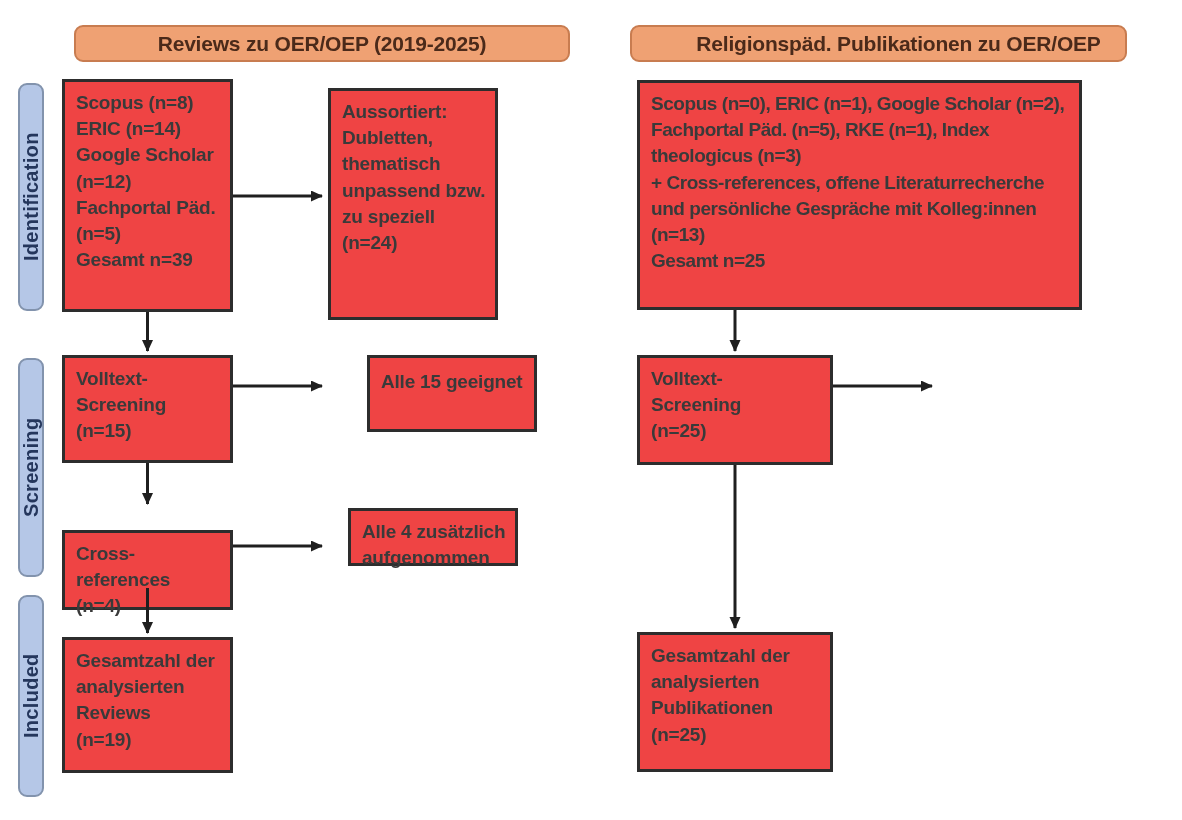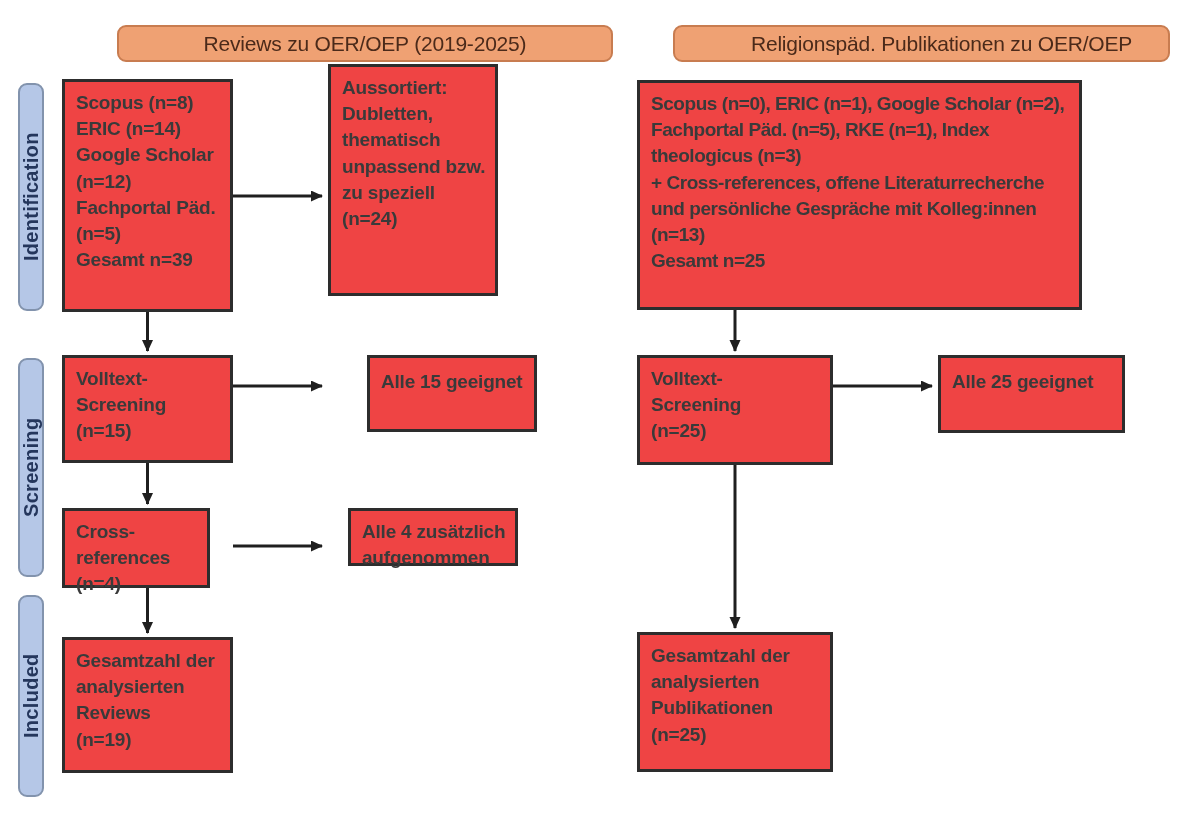--- a/index.html
+++ b/index.html
@@ -3,24 +3,23 @@
 <meta charset="utf-8">
 <style>
   html,body{margin:0;padding:0;background:#ffffff;}
   #canvas{
     position:relative;width:1182px;height:820px;background:#ffffff;
     font-family:"Liberation Sans", sans-serif;overflow:hidden;
   }
   .banner{
     position:absolute;height:37px;box-sizing:border-box;
     background:#efa173;border:2px solid #c87c50;border-radius:9px;
-    color:#4b2a1a;font-weight:normal;font-size:21px;
+    color:#4b2a1a;font-weight:bold;font-size:21px;
     display:flex;align-items:center;justify-content:center;
     letter-spacing:-0.2px;
-    margin-left:43px;
   }
   .stage{
     position:absolute;width:26px;box-sizing:border-box;
     background:#b5c7e7;border:2px solid #8293ad;border-radius:9px;
     color:#24365c;font-weight:bold;font-size:20px;
     writing-mode:vertical-rl;transform:rotate(180deg);
     display:flex;align-items:center;justify-content:center;
     letter-spacing:0.3px;
   }
   .box{
@@ -45,50 +44,49 @@
   <div class="stage" style="left:18px;top:358px;height:219px;">Screening</div>
   <div class="stage" style="left:18px;top:595px;height:202px;">Included</div>
 
   <div class="box" style="left:62px;top:79px;width:171px;height:233px;">Scopus (n=8)
 ERIC (n=14)
 Google Scholar
 (n=12)
 Fachportal Päd.
 (n=5)
 Gesamt n=39</div>
-  <div class="box" style="left:328px;top:64px;width:170px;height:232px;">Aussortiert:
+  <div class="box" style="left:328px;top:88px;width:170px;height:232px;">Aussortiert:
 Dubletten,
 thematisch
 unpassend bzw.
 zu speziell
 (n=24)</div>
   <div class="box" style="left:62px;top:355px;width:171px;height:108px;">Volltext-
 Screening
 (n=15)</div>
   <div class="box" style="left:328px;top:355px;width:170px;height:77px;padding-top:11px;margin-left:39px;">Alle 15 geeignet</div>
-  <div class="box" style="left:62px;top:508px;width:148px;height:80px;">Cross-references
+  <div class="box" style="left:62px;top:530px;width:171px;height:80px;">Cross-references
 (n=4)</div>
   <div class="box" style="left:328px;top:508px;width:170px;height:58px;margin-left:20px;">Alle 4 zusätzlich
 aufgenommen</div>
   <div class="box" style="left:62px;top:637px;width:171px;height:136px;">Gesamtzahl der
 analysierten
 Reviews
 (n=19)</div>
 
   <div class="box wide" style="left:637px;top:80px;width:445px;height:230px;">Scopus (n=0), ERIC (n=1), Google Scholar (n=2),
 Fachportal Päd. (n=5), RKE (n=1), Index
 theologicus (n=3)
 + Cross-references, offene Literaturrecherche
 und persönliche Gespräche mit Kolleg:innen
 (n=13)
 Gesamt n=25</div>
   <div class="box" style="left:637px;top:355px;width:196px;height:110px;">Volltext-
 Screening
 (n=25)</div>
-  <div class="box" style="left:938px;top:355px;width:187px;height:78px;padding-top:11px;">Alle 25 geeignet</div>
   <div class="box" style="left:637px;top:632px;width:196px;height:140px;">Gesamtzahl der
 analysierten
 Publikationen
 (n=25)</div>
 
   <svg id="arrow-layer" viewBox="0 0 1182 820" xmlns="http://www.w3.org/2000/svg">
     <defs>
       <marker id="ah" markerUnits="userSpaceOnUse" markerWidth="14" markerHeight="12" refX="11" refY="5.5" orient="auto">
         <path d="M0,0 L12,5.5 L0,11 Z" fill="#1f1f1f"></path>
       </marker>

